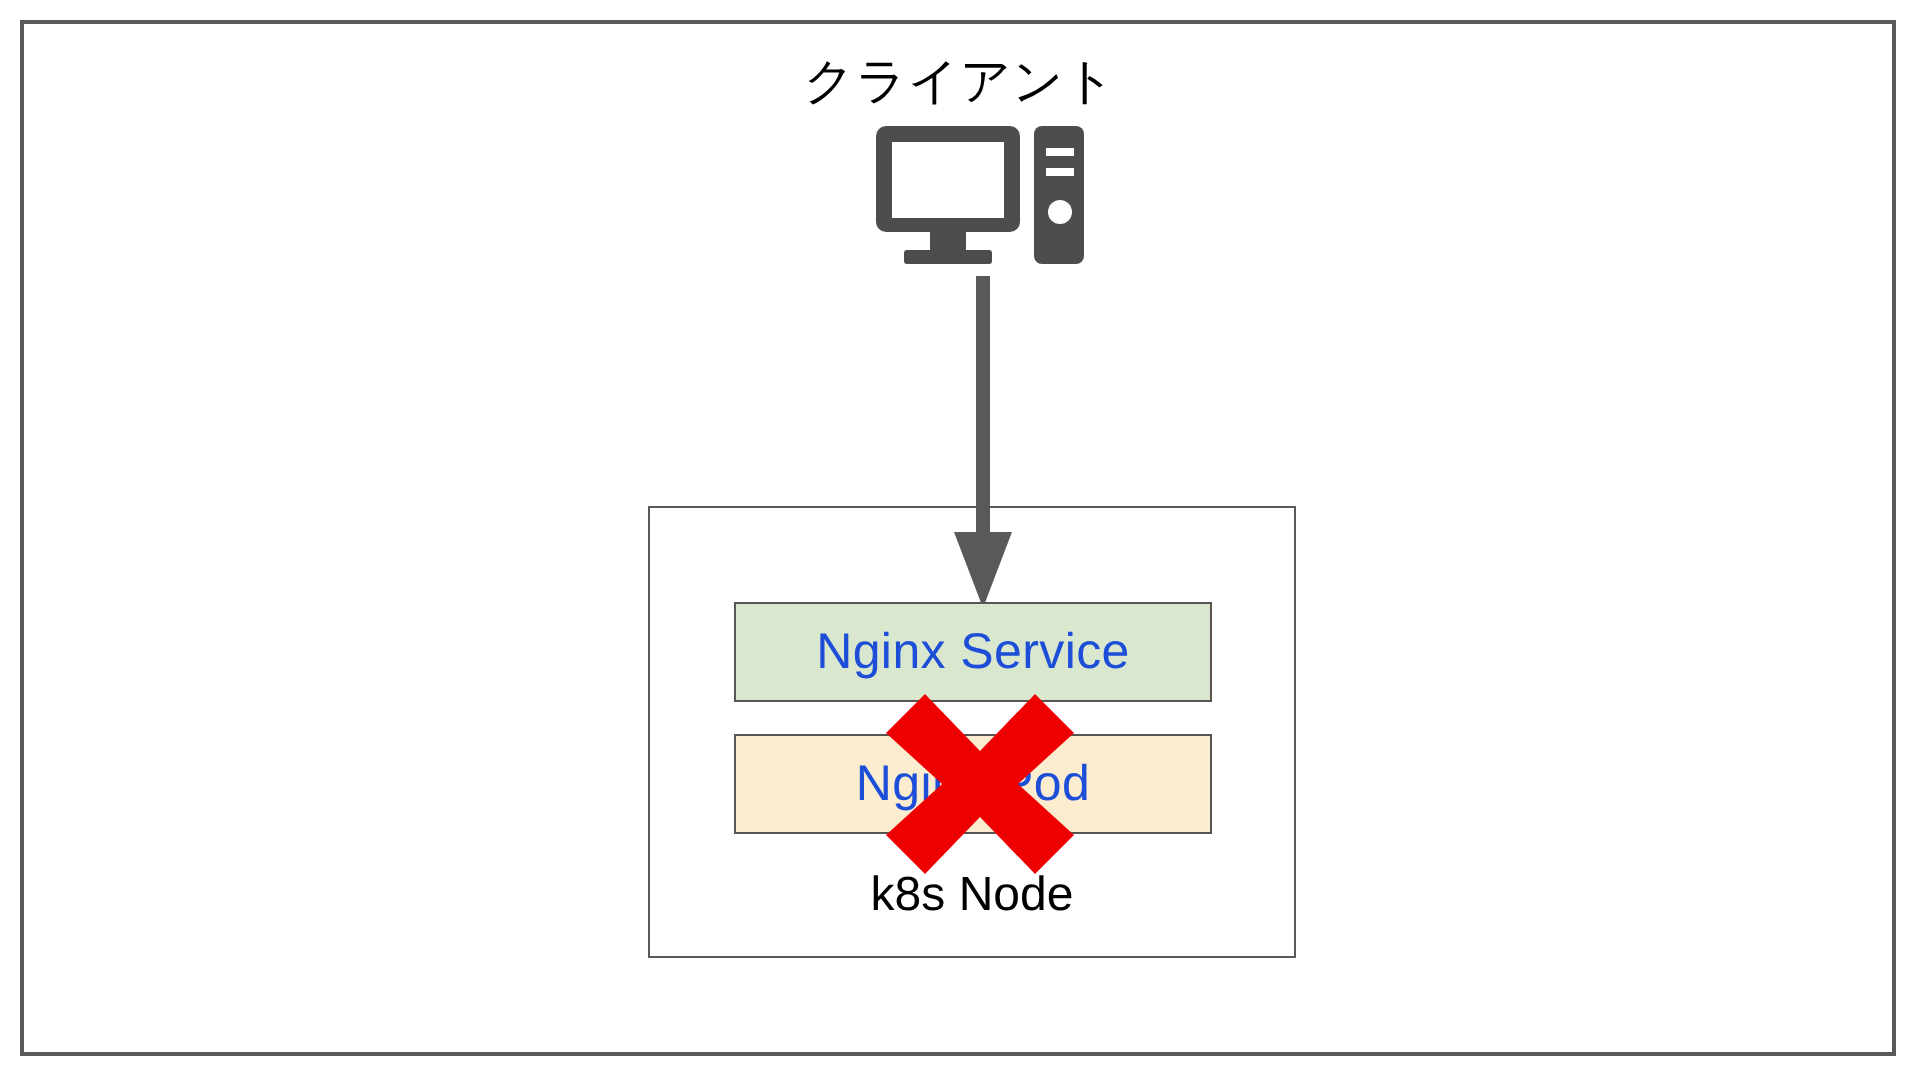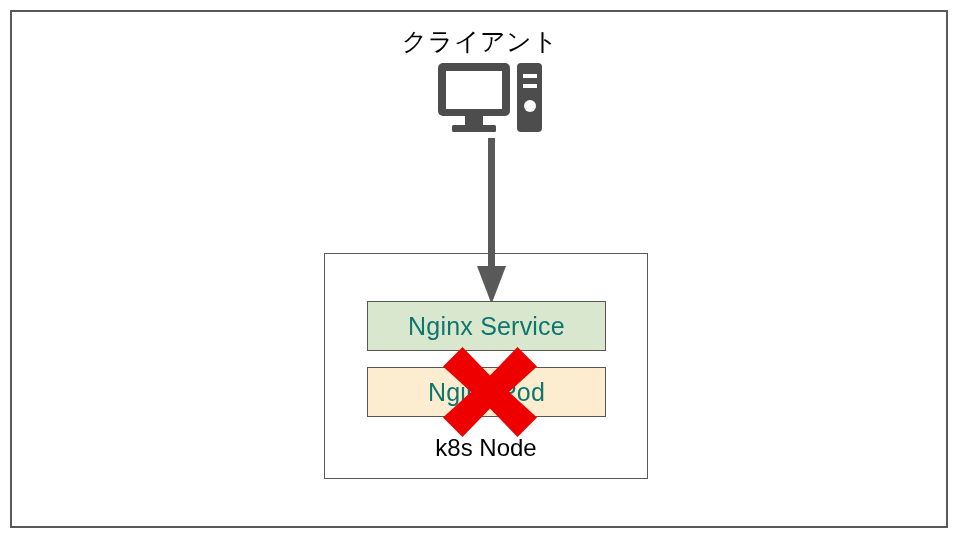--- a/index.html
+++ b/index.html
@@ -81,21 +81,21 @@
     position: absolute;
     left: 42px;
     width: 239px;
     height: 50px;
     border: 1.5px solid #5a5550;
     box-sizing: border-box;
     display: flex;
     align-items: center;
     justify-content: center;
     font-size: 25px;
-    color: #0f766e;
+    color: #1d4ed8;
     letter-spacing: 0.2px;
     text-align: center;
   }
 
   #nginx-service-box {
     top: 47px;
     background: #d9e7cf;
   }
 
   #nginx-pod-box {

